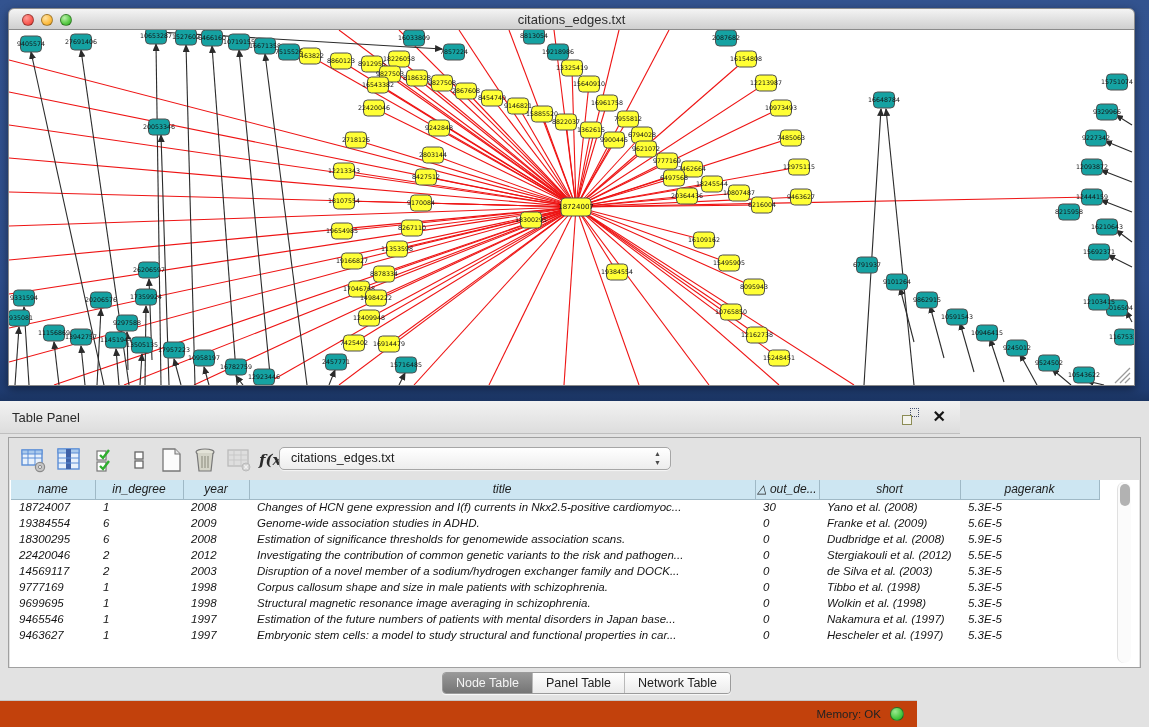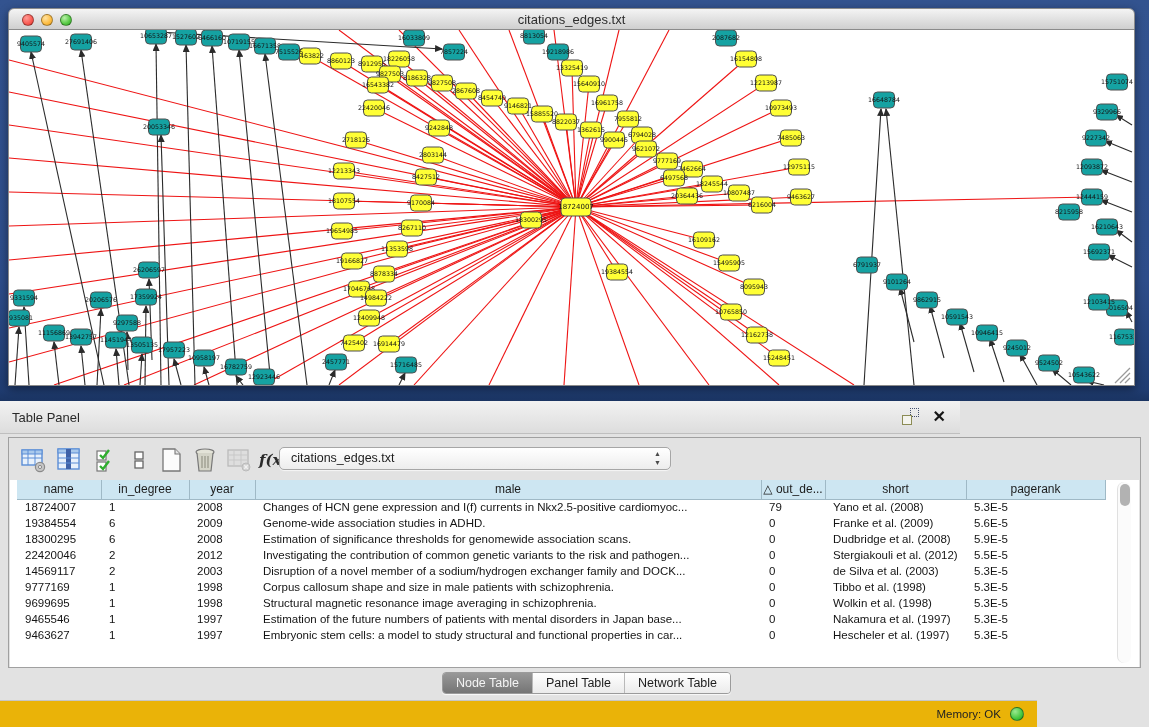--- a/index.html
+++ b/index.html
@@ -42,42 +42,42 @@
   .fx-label { font-family:"DejaVu Serif", serif; font-style:italic; font-weight:bold;
               font-size:15px; color:#2a2a2a; line-height:28px; }
   .dropdown { position:absolute; left:270px; top:9px; width:392px; height:23px;
               border:1px solid #a6a6a6; border-radius:5px; background:linear-gradient(#ffffff,#ededed);
               font-size:12.5px; color:#1c1c1c; line-height:21px; padding-left:11px;
               box-shadow:0 1px 1px rgba(255,255,255,.7); }
   .dd-arrows { position:absolute; right:9px; top:2px; display:flex; flex-direction:column;
                font-size:7px; color:#4a4a4a; line-height:8.5px; }
 
   .table-region { position:absolute; left:1px; top:42px; width:1129px; height:187px; background:#ffffff; }
-  table.data { border-collapse:collapse; table-layout:fixed; width:1088px; margin-left:7px; }
+  table.data { border-collapse:collapse; table-layout:fixed; width:1088px; margin-left:1px;font-style:italic; }
   table.data th { background:#cde6f2; border:1px solid #9fb9c6; border-top:none;
                   height:19px; font-size:12px; font-weight:normal; color:#1c1c1c; text-align:center;
                   overflow:hidden; white-space:nowrap; }
   table.data th:first-child { border-left:none; }
   table.data td { height:16px; font-size:11.5px; color:#141414; padding-left:8px;
                   overflow:hidden; white-space:nowrap; }
   .sort-tri { font-size:9px; }
   .vscroll { position:absolute; right:8px; top:2px; width:14px; height:181px;
              background:#fbfbfb; border-left:1px solid #e0e0e0; border-radius:7px; }
   .vthumb { position:absolute; left:2px; top:2px; width:10px; height:22px; background:#b2b2b2; border-radius:6px; }
 
   .tabs-bar { position:absolute; left:12px; top:238px; width:1149px; text-align:center; }
   .segmented { display:inline-flex; border:1px solid #9b9b9b; border-radius:4px; overflow:hidden;
                box-shadow:0 1px 1px rgba(255,255,255,.8); }
   .seg { padding:3px 13px; font-size:12.5px; background:linear-gradient(#ffffff,#ebebeb);
          color:#1d1d1d; border-left:1px solid #b9b9b9; }
   .seg:first-child { border-left:none; }
   .seg.sel { background:linear-gradient(#989898,#757575); color:#f4f4f4; }
 
-  .status-bar { position:absolute; left:0; top:700px; width:1037px; height:27px;
-                background:#eab308; border-top:1px solid #c6c6c6; }
+  .status-bar { position:absolute; left:0; top:700px; width:917px; height:27px;
+                background:#c2410c; border-top:1px solid #c6c6c6; }
   .mem-label { position:absolute; right:36px; top:7px; font-size:11.5px; color:#222; }
   .mem-dot { position:absolute; right:13px; top:6px; width:14px; height:14px; border-radius:50%;
              border:1px solid rgba(0,0,0,.4); }
 </style>
 </head>
 <body>
 
 <div id="root">
 
   <div class="desktop">
@@ -532,33 +532,33 @@
             <col style="width:506px">
               <col style="width:64px">
               <col style="width:141px">
               <col style="width:139px">
           </colgroup>
           <thead>
               <tr id="hdr-row">
                 <th>name</th>
                 <th>in_degree</th>
                 <th>year</th>
-                <th>male</th>
+                <th>title</th>
                 <th>△ out_de...<span class="sort-tri"></span></th>
                 <th>short</th>
                 <th>pagerank</th>
               </tr>
             </thead>
           <tbody id="body-rows">
               <tr>
                 <td>18724007</td>
                 <td>1</td>
                 <td>2008</td>
                 <td>Changes of HCN gene expression and I(f) currents in Nkx2.5-positive cardiomyoc...</td>
-                <td>79</td>
+                <td>30</td>
                 <td>Yano et al. (2008)</td>
                 <td>5.3E-5</td>
               </tr>
               <tr>
                 <td>19384554</td>
                 <td>6</td>
                 <td>2009</td>
                 <td>Genome-wide association studies in ADHD.</td>
                 <td>0</td>
                 <td>Franke et al. (2009)</td>

